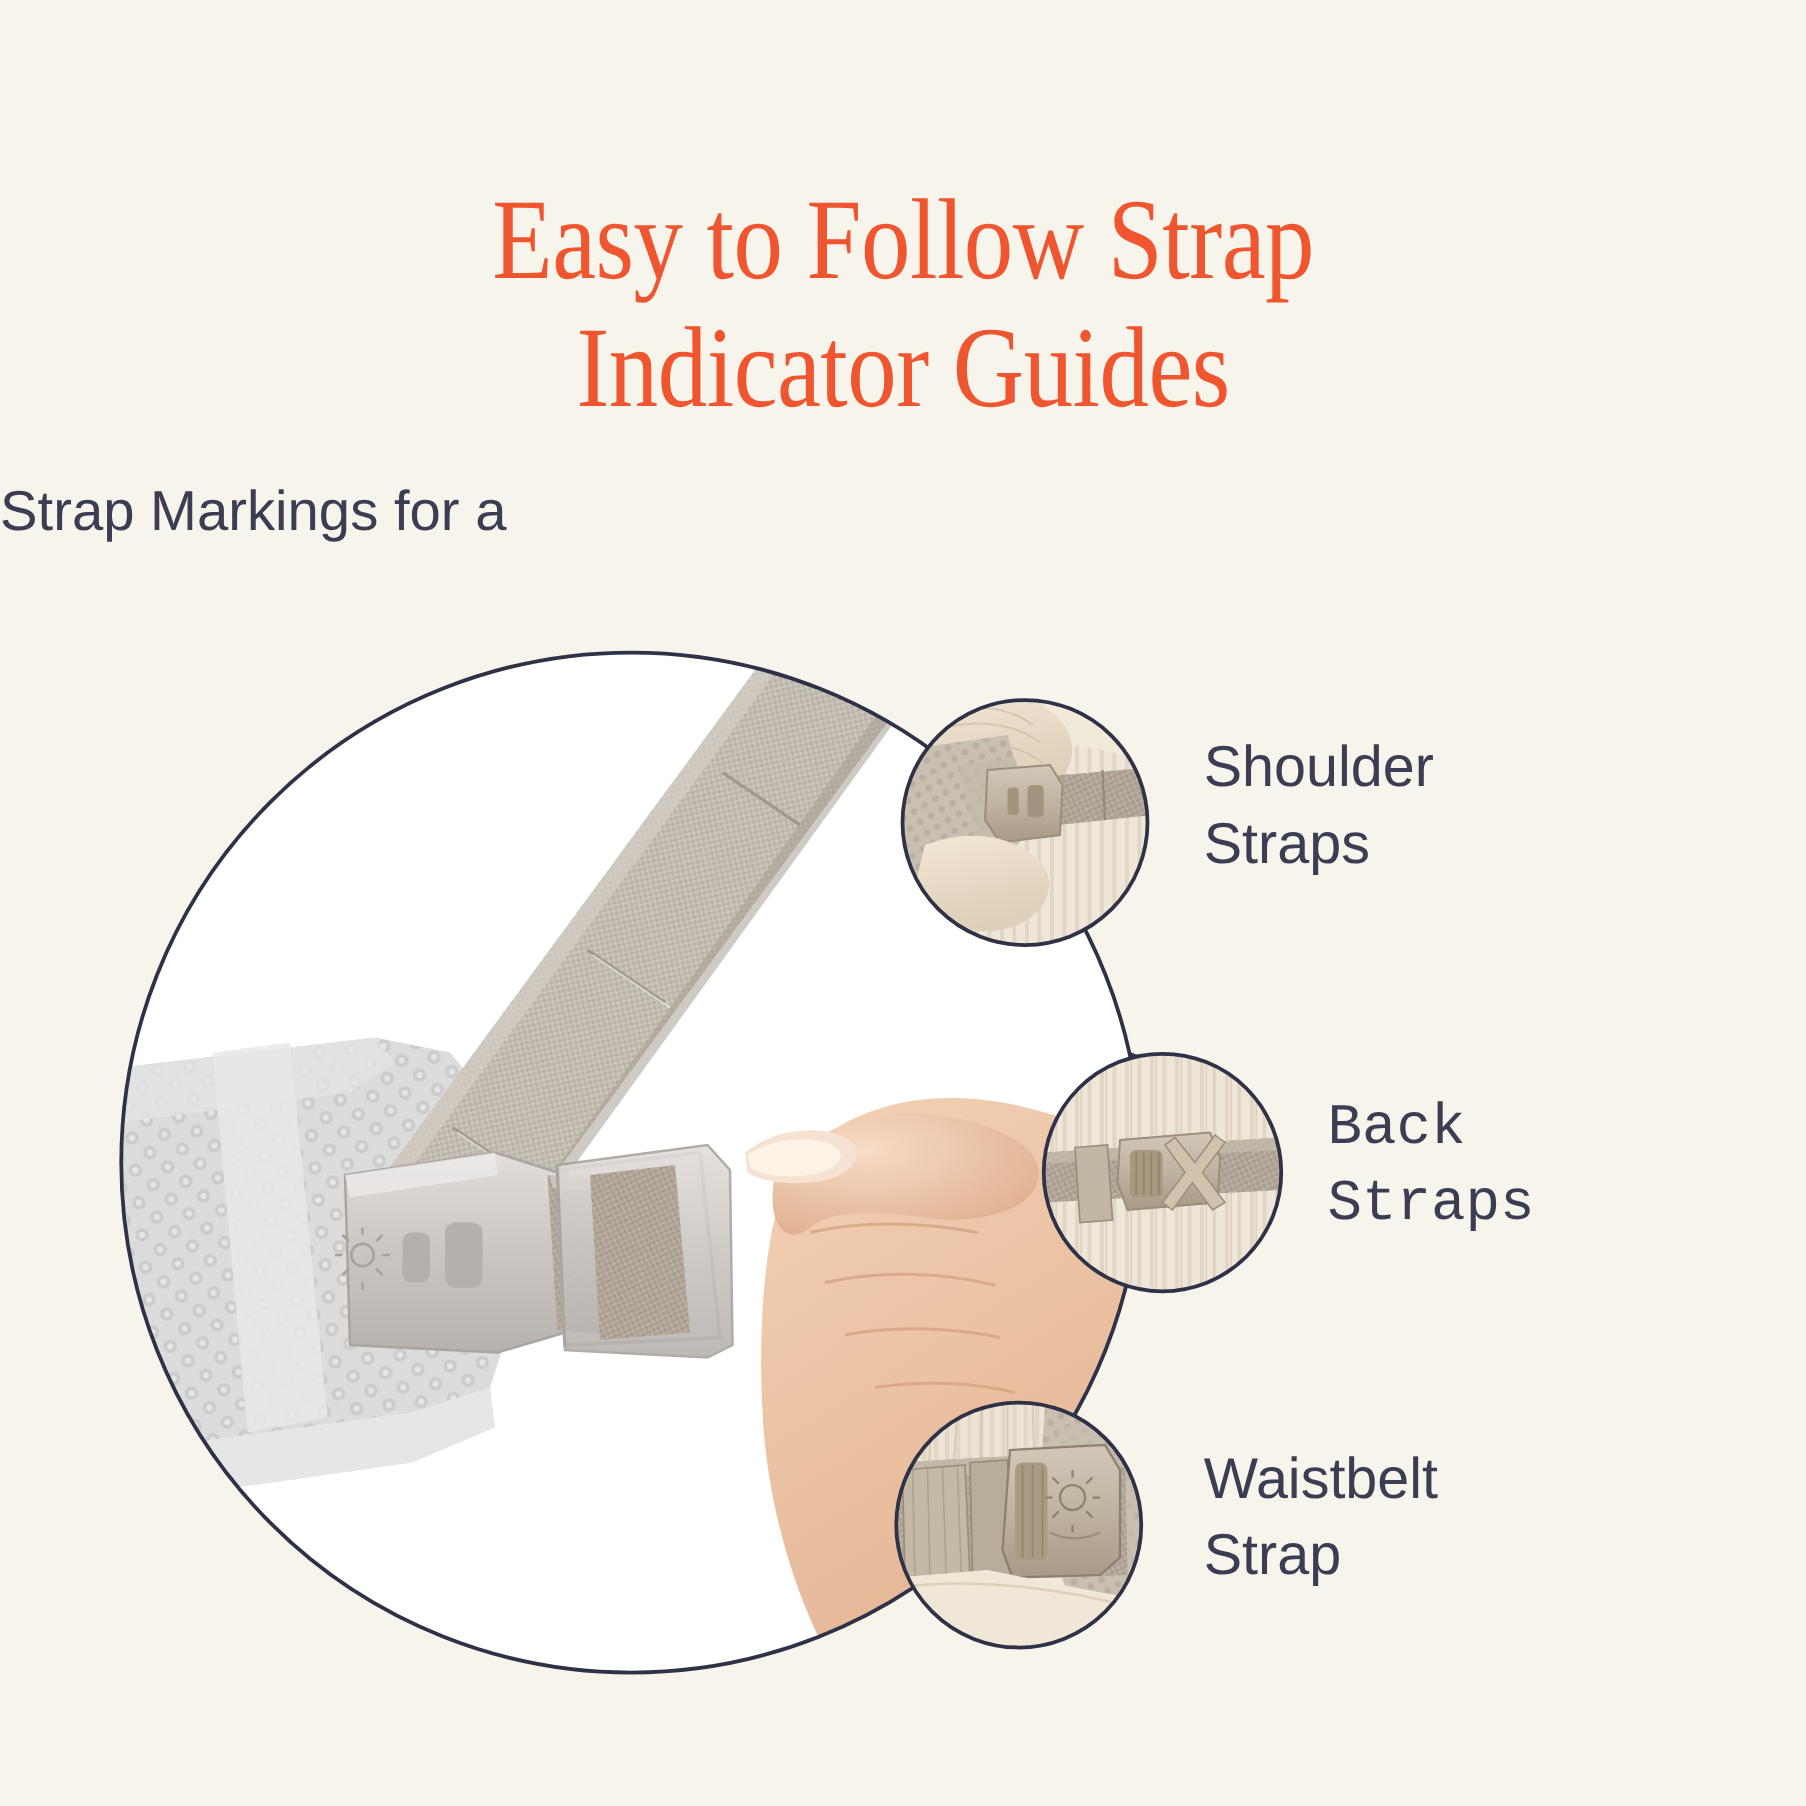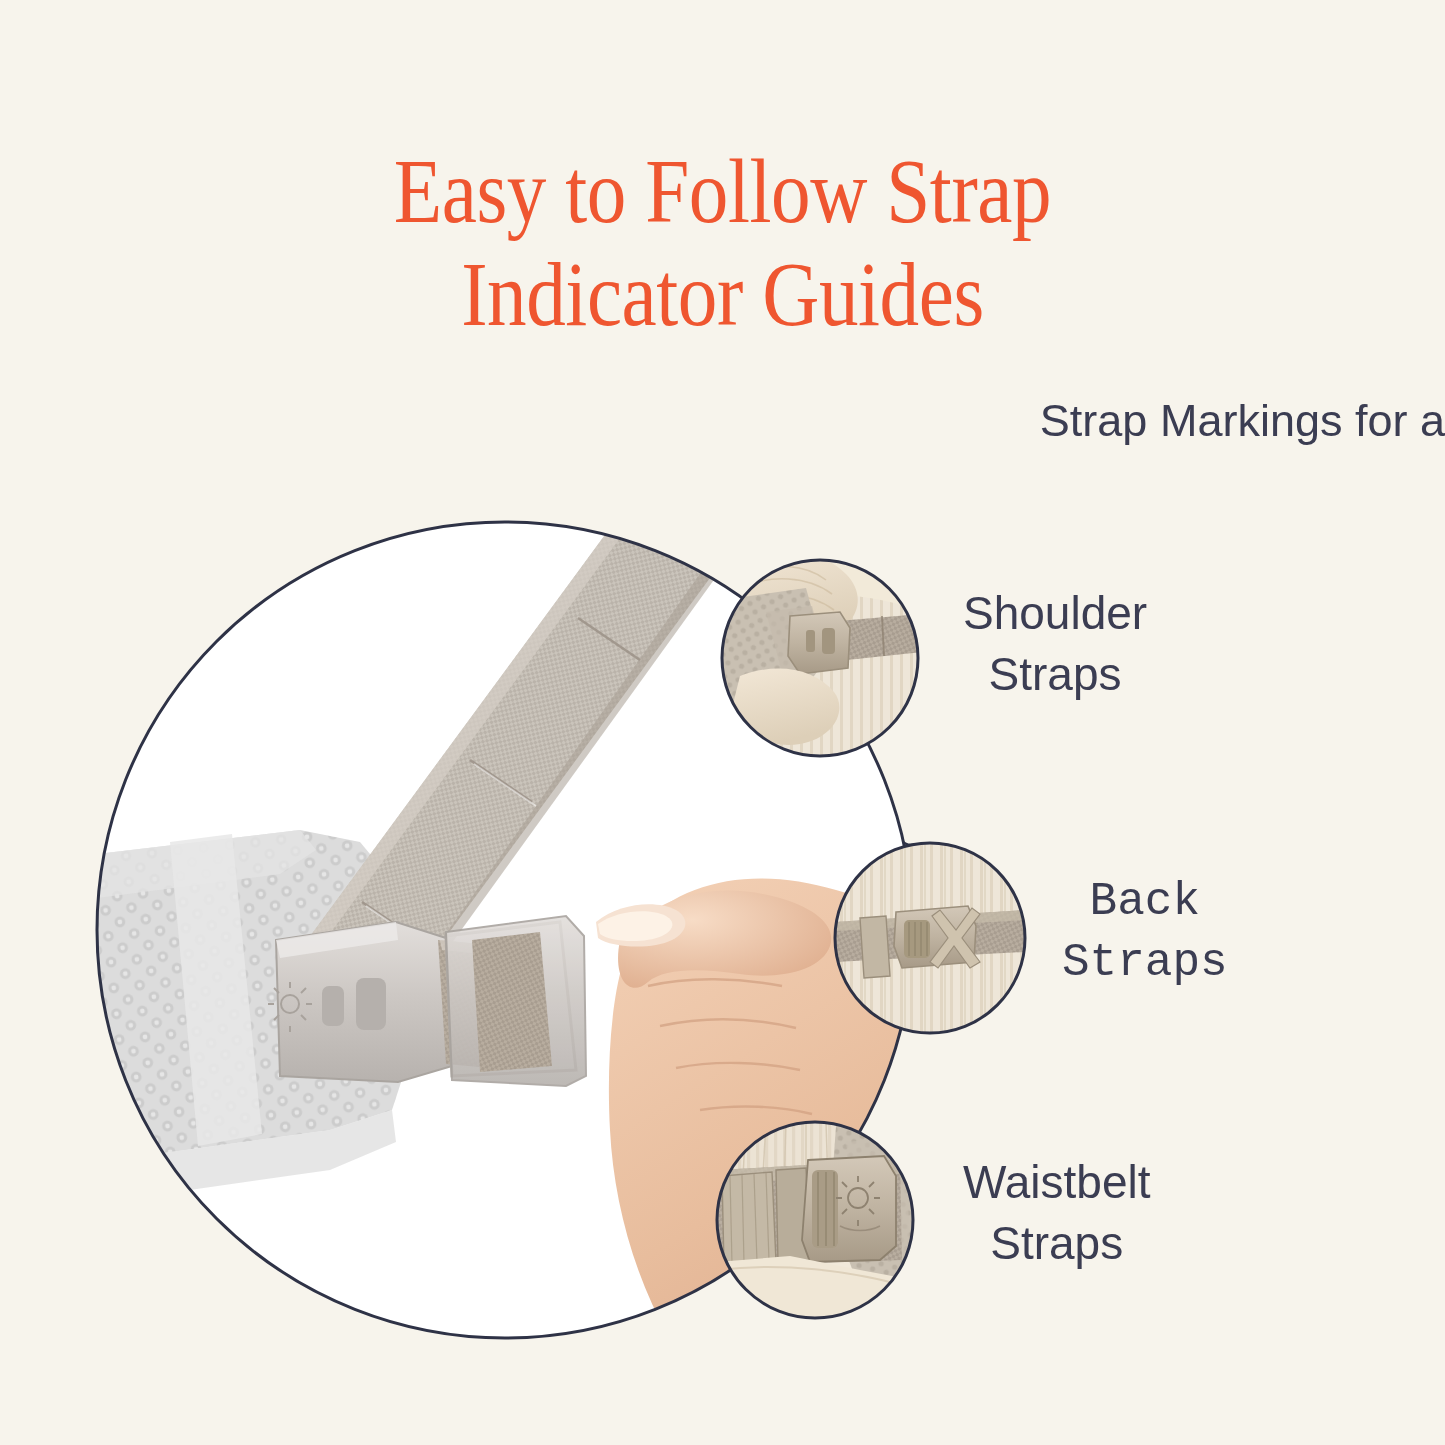--- a/index.html
+++ b/index.html
@@ -23,42 +23,42 @@
     line-height:1.12;
     letter-spacing:-0.5px;
     color:#ef5630;
     transform:scaleX(.86);
   }
   .headline .l{display:block;}
 
   
   .subtitle{
     position:absolute;
-    left:0;right:0;top:344px;
-    text-align:right;
+    left:0;right:0;top:332px;
+    text-align:left;
     font-size:45px;
     line-height:1.42;
     color:#3b3d52;
     font-weight:400;
   }
   .subtitle .l{display:block;}
   .subtitle b{font-weight:700;color:#32344a;}
 
   
   .figure{position:absolute;left:0;top:470px;width:1445px;height:950px;}
   .figure svg{display:block;}
 
   
   .callout{
     position:absolute;
     font-size:46px;
     line-height:1.33;
     color:#3b3d52;
     white-space:pre-line;
-    text-align:center;
+    text-align:left;
   }
   #callout-shoulder{left:963px;top:583px;}
   #callout-back{left:1062px;top:872px;font-family:Liberation Mono, monospace;}
   #callout-waistbelt{left:963px;top:1152px;}
 </style>
 </head>
 <body>
 
 <div id="root">
 
@@ -366,15 +366,15 @@
   </svg>
   </div>
 
   <div class="callout" id="callout-shoulder">Shoulder
 Straps</div>
 
   <div class="callout" id="callout-back">Back
 Straps</div>
 
   <div class="callout" id="callout-waistbelt">Waistbelt
-Straps</div>
+Strap</div>
 
 </div>
 
 </body></html>

